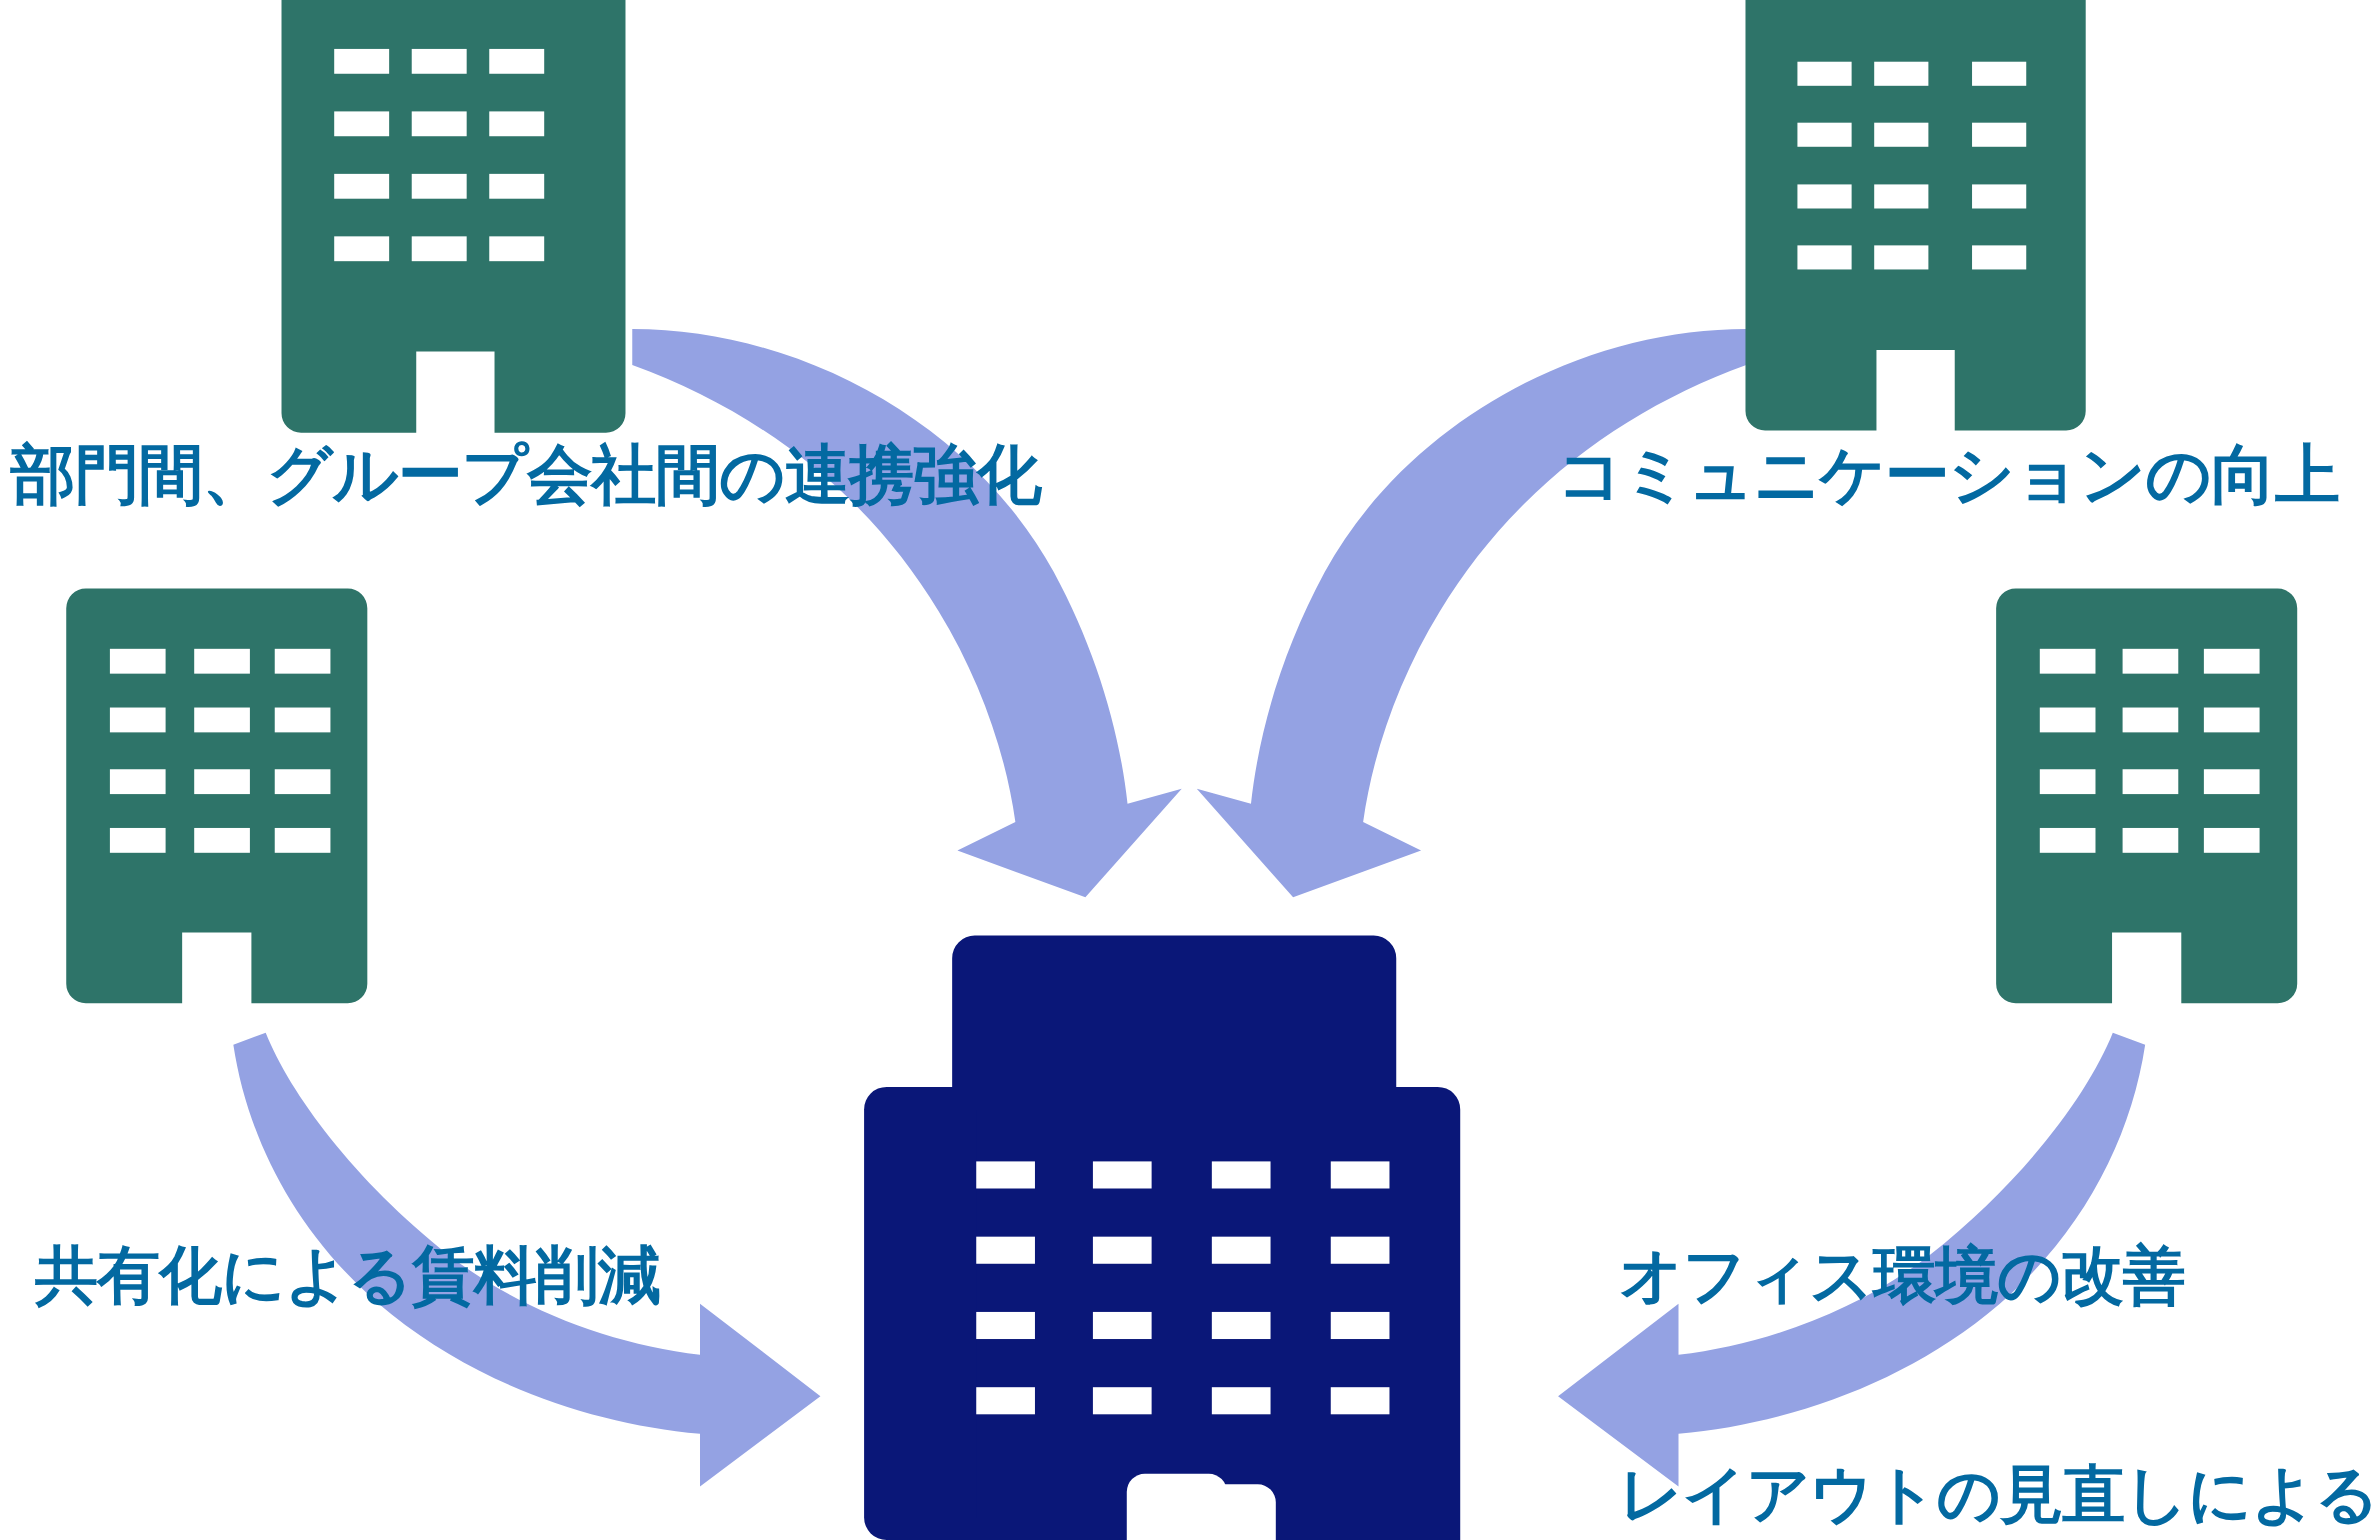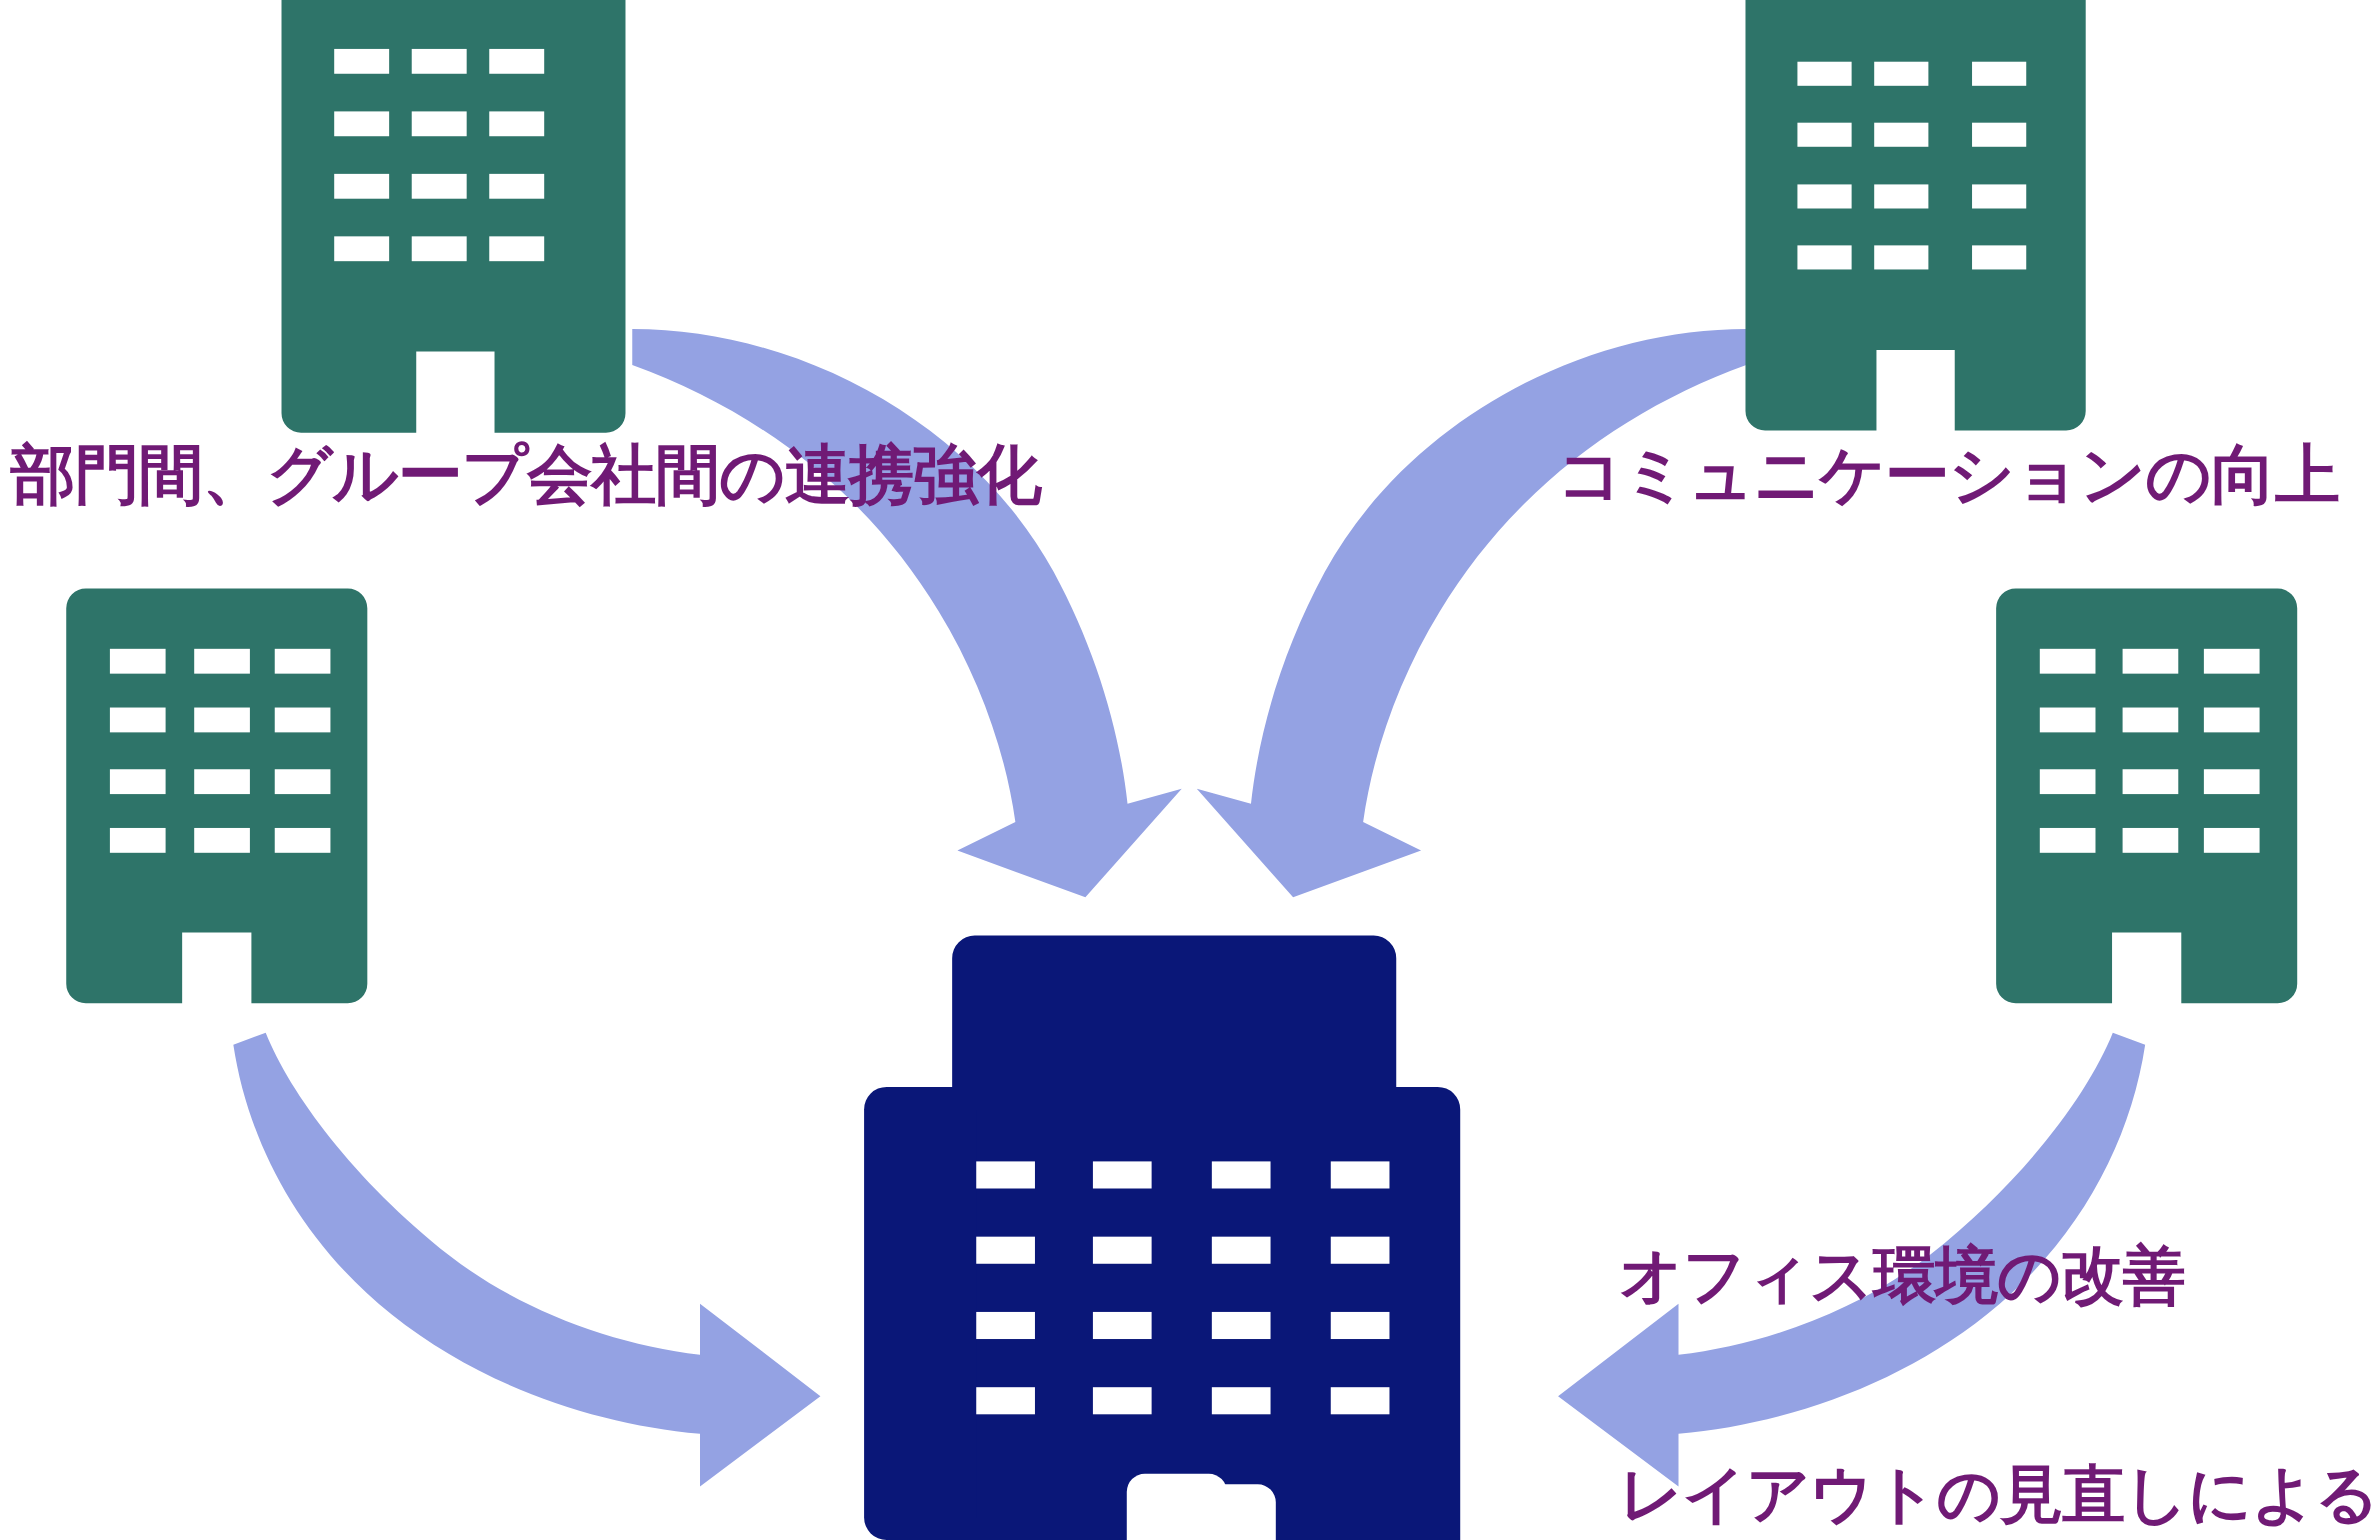--- a/index.html
+++ b/index.html
@@ -22,21 +22,21 @@
     background: #ffffff;
   }
   .layer {
     position: absolute;
     left: 0; top: 0;
     width: 2377px;
     height: 1540px;
   }
   .caption {
     position: absolute;
-    color: #701a75;
+    color: #0369a1;
     font-weight: 700;
     letter-spacing: -0.015em;
     line-height: 1.16;
     white-space: pre;
     font-family: "Liberation Sans", "DejaVu Sans", sans-serif;
   }
   #cap-tl {
     left: 10.5px;
     top: 437px;
     font-size: 65px;
@@ -283,20 +283,21 @@
                a 24 24 0 0 1 24 24
                v 64 Z"></path>
     </g>
   </svg>
 
   <div class="caption" id="cap-tl">部門間、グループ会社間の連携強化</div>
 
   <div class="caption" id="cap-tr">コミュニケーションの向上</div>
 
   <div id="cap-bl" class="caption">
+    <div>共有化による賃料削減</div>
   </div>
 
   <div id="cap-br" class="caption">
     <div>オフィス環境の改善</div>
     <div>レイアウトの見直しによる</div>
   </div>
 
 </div>
 
 

